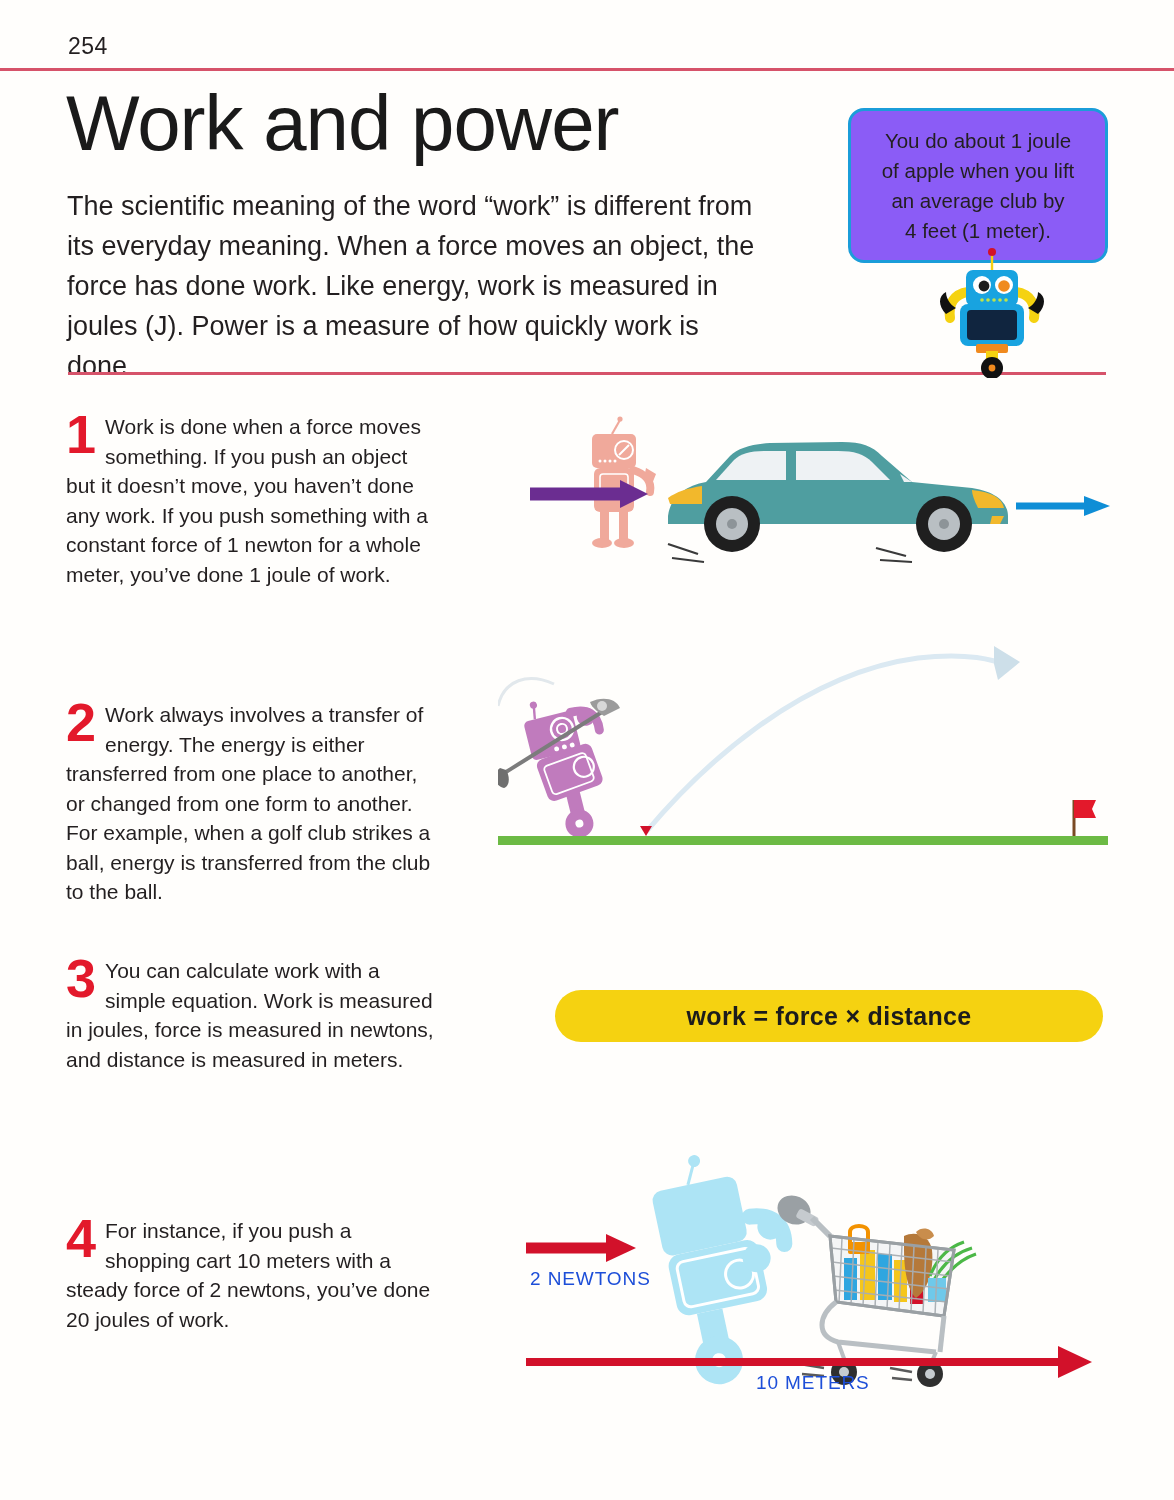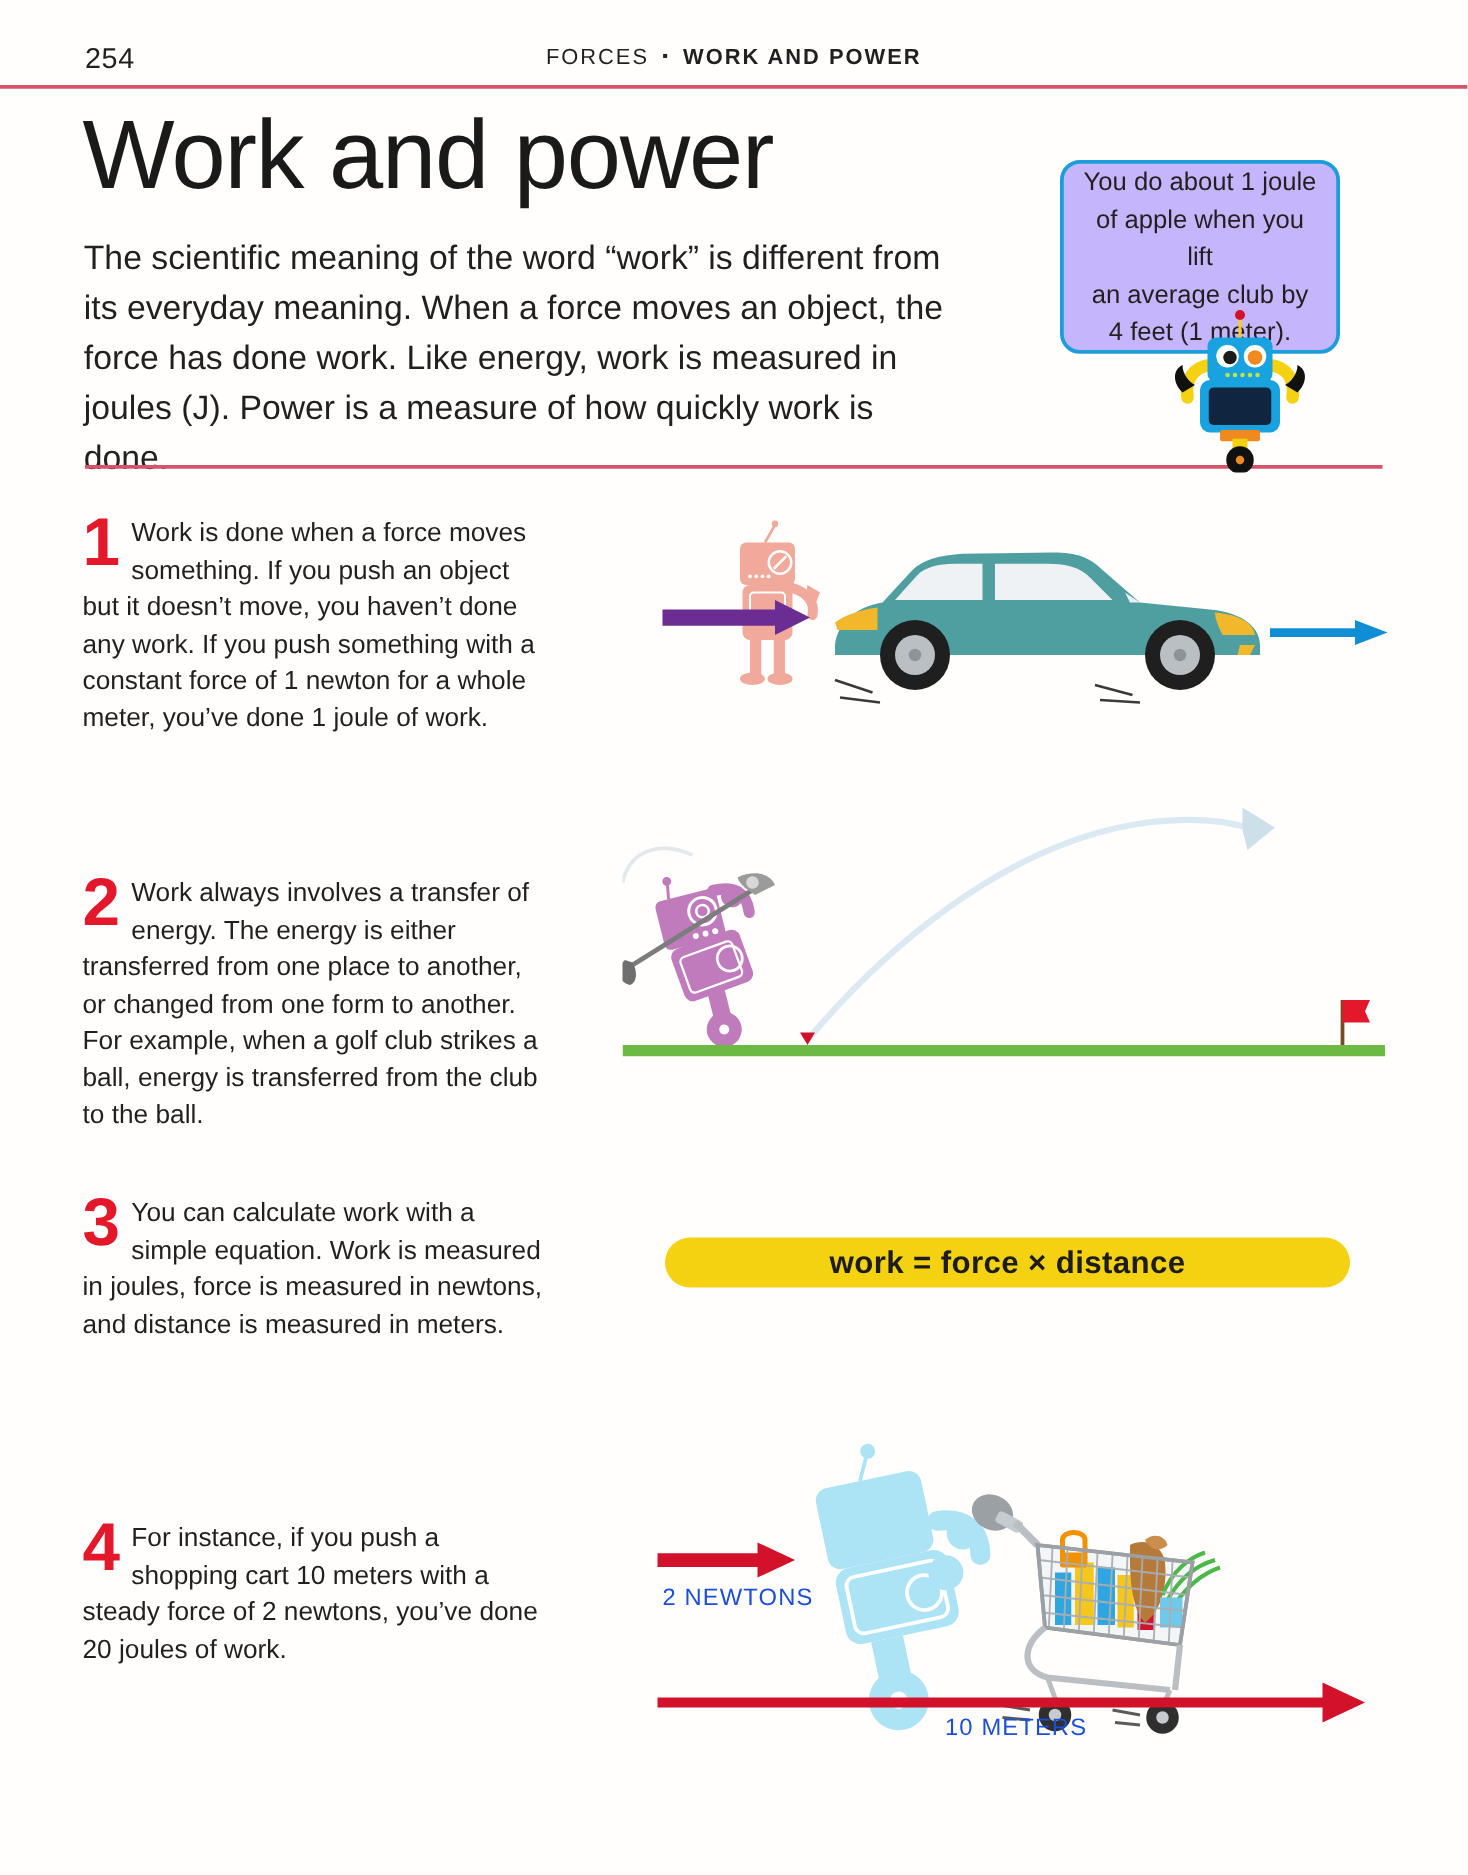--- a/index.html
+++ b/index.html
@@ -46,23 +46,23 @@
   }
   .intro {
     position: absolute; left: 67px; top: 186px; width: 700px;
     font-size: 27px; line-height: 40px; color: #231f20;
     font-family: "Liberation Sans Narrow", "Liberation Sans", sans-serif;
   }
 
   
   .bubble-wrap { position: absolute; left: 848px; top: 108px; width: 280px; height: 270px; }
   .bubble {
-    position: absolute; left: 0; top: 0; width: 224px; height: 155px;
-    border: 3px solid #1b9dd9; border-radius: 16px; background: #c4b5fd;
-    display: flex; align-items: center; justify-content: center; margin-top: 20px;
+    position: absolute; left: 0; top: 0; width: 260px; height: 155px;
+    border: 3px solid #1b9dd9; border-radius: 16px; background: #8b5cf6;
+    display: flex; align-items: center; justify-content: center;
   }
   .bubble-text {
     font-size: 20.5px; line-height: 30px; text-align: center; color: #231f20;
     font-family: "Liberation Sans", sans-serif; padding: 0 14px;
   }
   .bubble-text span { display: block; }
 
   
   .robot-blue { position: absolute; left: 84px; top: 140px; width: 120px; height: 130px; }
 
@@ -78,21 +78,21 @@
   }
   #step1 { top: 412px; }
   #step2 { top: 700px; }
   #step3 { top: 956px; }
   #step4 { top: 1216px; }
 
   
   .fig { position: absolute; }
   #fig-car   { left: 520px; top: 412px;  width: 600px; height: 160px; }
   #fig-golf  { left: 498px; top: 620px;  width: 610px; height: 230px; }
-  #fig-eq    { left: 532px; top: 990px;  width: 548px; height: 40px; }
+  #fig-eq    { left: 555px; top: 990px;  width: 548px; height: 52px; }
   #fig-cart  { left: 512px; top: 1150px; width: 600px; height: 260px; }
 
   .equation {
     width: 100%; height: 100%;
     background: #f5d211; border-radius: 26px;
     display: flex; align-items: center; justify-content: center;
     font-size: 25px; font-weight: 700; color: #1c1c1c; letter-spacing: .3px;
     font-family: "Liberation Sans", sans-serif;
   }
 
@@ -104,25 +104,20 @@
   #label-newtons { left: 18px; top: 118px; }
   #label-meters  { left: 244px; top: 222px; }
 </style>
 </head>
 <body>
 
 <div id="page">
 
   <div class="folio">254</div>
 
-  <div class="runhead">
-    <span class="sect">FORCES</span>
-    <span class="dot">▪</span>
-    <span class="topic">WORK AND POWER</span>
-  </div>
 
   <div class="rule-top"></div>
 
   <h1 class="title">Work and power</h1>
   <p class="intro">The scientific meaning of the word “work” is different from its everyday meaning. When a force moves an object, the force has done work. Like energy, work is measured in joules (J). Power is a measure of how quickly work is done.</p>
 
   <div class="rule-mid"></div>
 
   <div class="bubble-wrap">
     <div class="bubble">

